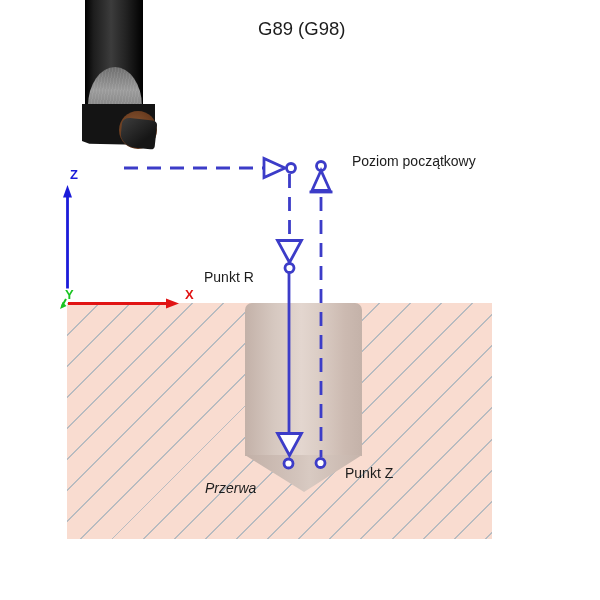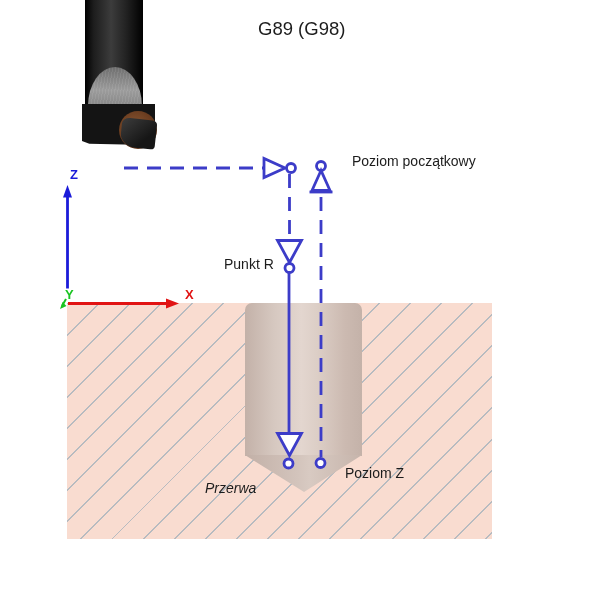--- a/index.html
+++ b/index.html
@@ -74,21 +74,21 @@
   .blue-open{stroke:var(--path-blue);stroke-width:2.8;fill:#ffffff;}
   .z-axis{stroke:var(--axis-z-blue);stroke-width:2.8;fill:none;}
   .z-fill{fill:var(--axis-z-blue);}
   .x-axis{stroke:var(--axis-x-red);stroke-width:2.8;fill:none;}
   .x-fill{fill:var(--axis-x-red);}
   .y-axis{stroke:var(--axis-y-green);stroke-width:2px;fill:none;}
   .y-fill{fill:var(--axis-y-green);}
 
   #title{left:258px;top:19px;font-size:18.5px;}
   #lbl-initial{left:352px;top:154px;}
-  #lbl-r{left:204px;top:257px;margin-left:20px;}
+  #lbl-r{left:204px;top:270px;}
   #lbl-dwell{left:205px;top:481px;font-style:italic;}
   #lbl-z{left:345px;top:466px;}
   #axis-z-label{left:70px;top:167px;color:var(--axis-z-blue);}
   #axis-x-label{left:185px;top:287px;color:var(--axis-x-red);}
   #axis-y-label{left:65px;top:287px;color:var(--axis-y-green);}
 </style>
 </head>
 <body>
 
 <div id="canvas">
@@ -130,19 +130,19 @@
     <polygon class="x-fill" points="179,303.5 166,298.5 166,308.5"></polygon>
 
     <line class="y-axis" x1="66" y1="299" x2="62" y2="306"></line>
     <polygon class="y-fill" points="60,309 66.5,306 62.5,302"></polygon>
   </svg>
 
   <div class="abs label" id="title">G89 (G98)</div>
   <div class="abs label" id="lbl-initial">Poziom początkowy</div>
   <div class="abs label" id="lbl-r">Punkt R</div>
   <div class="abs label" id="lbl-dwell">Przerwa</div>
-  <div class="abs label" id="lbl-z">Poziom Z</div>
+  <div class="abs label" id="lbl-z">Punkt Z</div>
 
   <div class="abs axis-label" id="axis-z-label">Z</div>
   <div class="abs axis-label" id="axis-x-label">X</div>
   <div class="abs axis-label" id="axis-y-label">Y</div>
 
 </div>
 
 </body></html>

